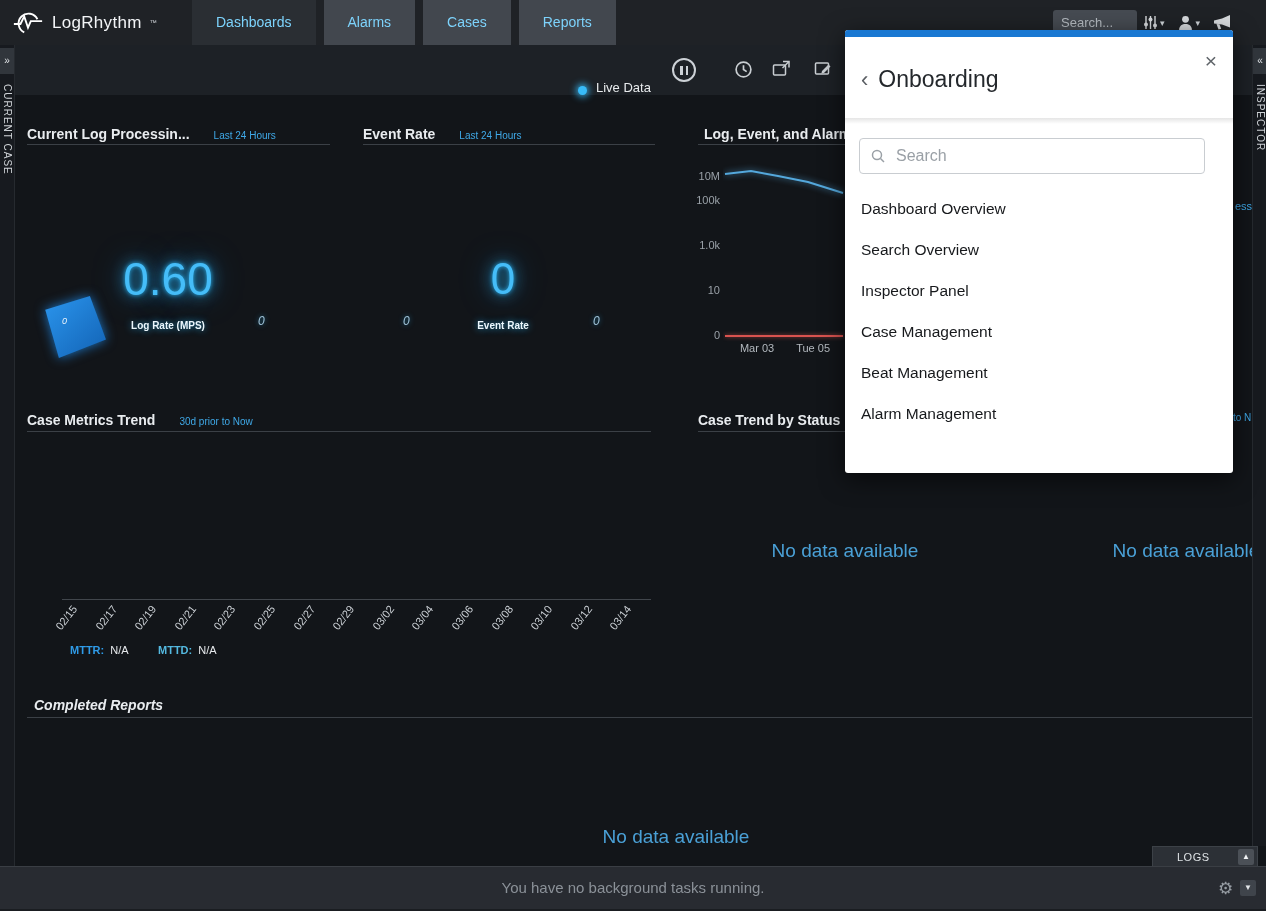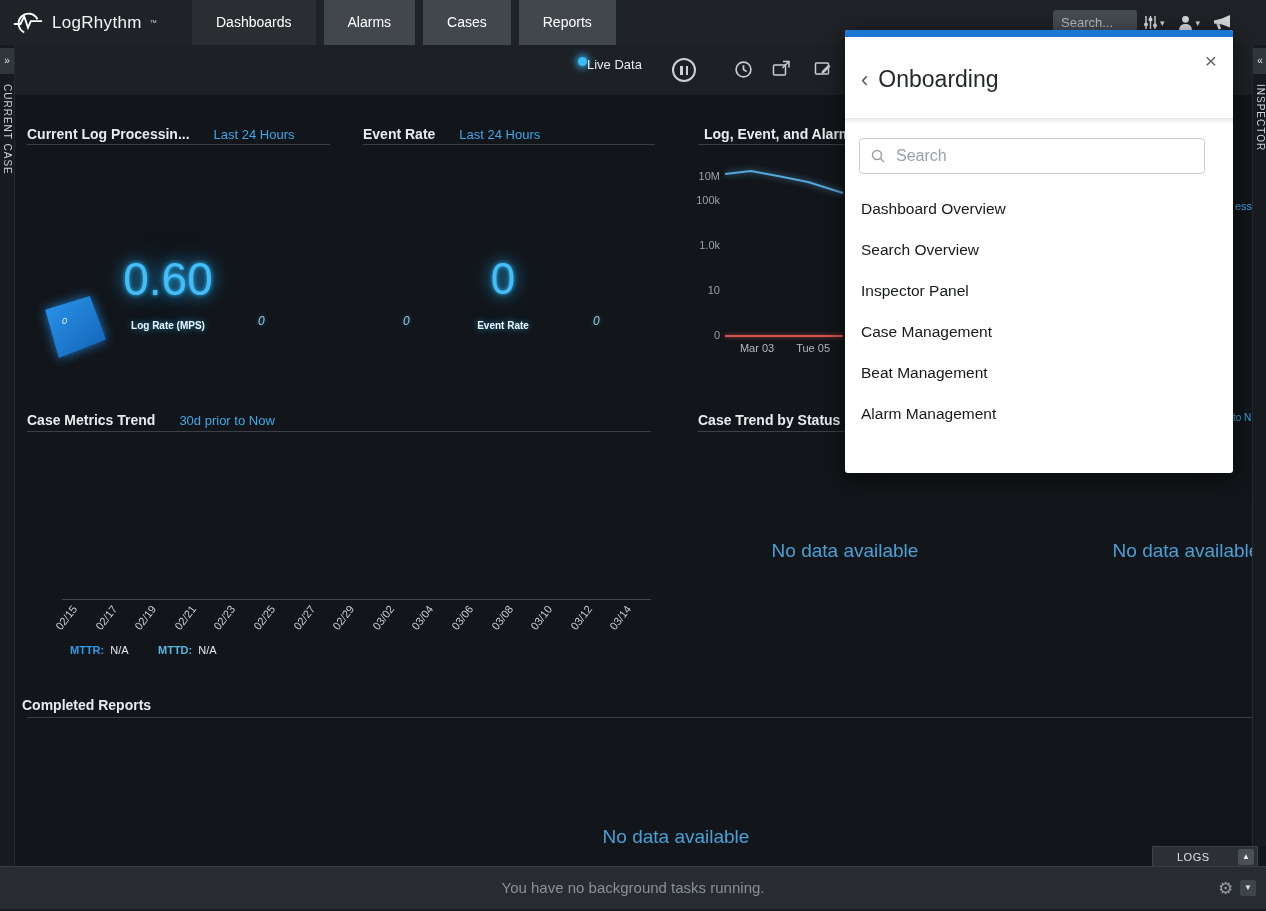--- a/index.html
+++ b/index.html
@@ -9,52 +9,52 @@
     -webkit-font-smoothing:antialiased;
   }
   .abs{position:absolute;}
 
   
   .nav{position:absolute;left:0;top:0;width:1266px;height:45px;background:#1f2226;z-index:6;}
   .logo{position:absolute;left:12px;top:0;height:45px;display:flex;align-items:center;gap:8px;color:#f3f5f7;}
   .logo-text{font-size:17px;letter-spacing:.3px;}
   .logo sup{font-size:7px;color:#cfd3d7;}
   .tabs{position:absolute;left:192px;top:0;height:45px;display:flex;gap:8px;}
-  .tab{height:45px;line-height:45px;padding:0 24px;font-size:14px;color:#ffffff;background:#42474e;cursor:pointer;white-space:nowrap;}
+  .tab{height:45px;line-height:45px;padding:0 24px;font-size:14px;color:#7dd3fc;background:#42474e;cursor:pointer;white-space:nowrap;}
   .tab.active{background:#2a2e33;}
   .nav-search{position:absolute;left:1053px;top:10px;width:84px;height:25px;background:#464b52;border:none;border-radius:3px;
     color:#c6cbd0;font-size:13px;padding:0 8px;box-sizing:border-box;font-family:"Liberation Sans",sans-serif;}
   .nav-search::placeholder{color:#b6bcc2;}
   .nav-icons{position:absolute;left:1143px;top:0;height:45px;display:flex;align-items:center;gap:12px;}
   .nav-icon-btn{display:flex;align-items:center;gap:2px;background:none;border:none;padding:0;cursor:pointer;}
   .caret{font-size:9px;color:#cfd4d8;}
 
   
   .toolbar{position:absolute;left:0;top:45px;width:1266px;height:50px;background:#1d2126;z-index:3;}
-  .live{position:absolute;left:578px;top:12px;height:50px;display:flex;align-items:flex-start;}
+  .live{position:absolute;left:578px;top:0;height:50px;display:flex;align-items:flex-end;gap:9px;}
   .live-dot{width:9px;height:9px;border-radius:50%;background:#38bbf8;box-shadow:0 0 7px 2px rgba(56,187,248,.85);}
   .live-label{font-size:13px;color:#e8ebed;}
   .pause-btn{position:absolute;left:672px;top:13px;width:24px;height:24px;border-radius:50%;border:2px solid #ccd1d6;
     background:transparent;display:flex;align-items:center;justify-content:center;gap:3px;cursor:pointer;box-sizing:border-box;}
   .pause-bar{width:2.5px;height:9px;background:#ccd1d6;}
   .tb-btn{position:absolute;top:15px;background:none;border:none;padding:0;cursor:pointer;}
 
   
   .strip{position:absolute;top:45px;width:14px;background:#171a1f;z-index:5;}
   .strip.left{left:0;height:821px;border-right:1px solid #262a2f;}
   .strip.right{left:1252px;height:801px;border-left:1px solid #262a2f;}
   .strip-btn{width:14px;height:26px;margin-top:3px;background:#31363c;border:none;color:#dfe3e6;font-size:10px;
     line-height:26px;text-align:center;padding:0;cursor:pointer;}
   .strip-label{writing-mode:vertical-rl;text-orientation:mixed;font-size:10px;letter-spacing:1px;color:#cfd3d7;
     margin-top:10px;margin-left:2px;cursor:pointer;white-space:nowrap;}
 
   
   .p-head{position:absolute;display:flex;align-items:baseline;gap:24px;white-space:nowrap;}
   .p-title{font-size:14px;font-weight:bold;color:#e9ecef;}
-  .p-sub{font-size:13px;color:#3fa9e8;}
+  .p-sub{font-size:10px;color:#3fa9e8;}
   .sep{position:absolute;height:1px;background:#3b4046;}
 
   .glow-num{position:absolute;text-align:center;color:#45bdf8;
     text-shadow:0 0 4px rgba(41,182,246,.95),0 0 14px rgba(41,182,246,.85),0 0 30px rgba(33,150,243,.6);}
   .glow-label{position:absolute;text-align:center;font-size:10px;font-weight:bold;color:#ecf7fd;
     text-shadow:0 0 7px rgba(41,182,246,.8);}
   .marker-zero{position:absolute;font-style:italic;font-size:12px;color:#9fc2d8;
     text-shadow:0 0 5px rgba(41,182,246,.6);}
 
   .gauge-wrap{position:absolute;left:44px;top:296px;width:62px;height:62px;
@@ -281,21 +281,21 @@
 </div>
 
 <div class="p-head" style="left:698px;top:412px;">
   <span class="p-title">Case Trend by Status</span>
 </div>
 <div class="sep" style="left:698px;top:431px;width:147px;"></div>
 
 <div class="no-data" style="left:759px;top:540px;">No data available</div>
 <div class="no-data" style="left:1100px;top:540px;">No data available</div>
 
-<div class="p-head" style="left:22px;top:697px;">
+<div class="p-head" style="left:34px;top:697px;font-style:italic;">
   <span class="p-title">Completed Reports</span>
 </div>
 <div class="sep" style="left:27px;top:717px;width:1230px;"></div>
 <div class="no-data" style="left:590px;top:826px;">No data available</div>
 
 <div class="logs-tab">
   <span class="logs-label">LOGS</span>
   <button class="logs-up">
     <span>▲</span>
   </button>

